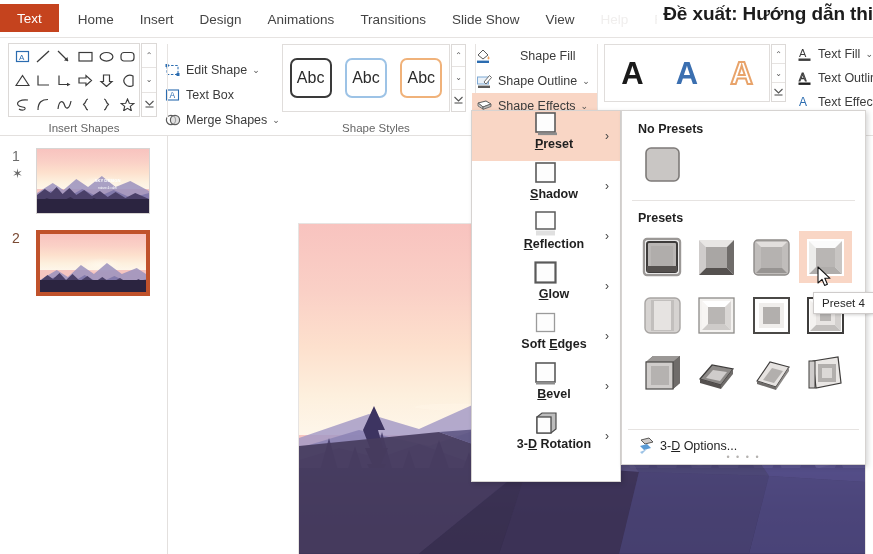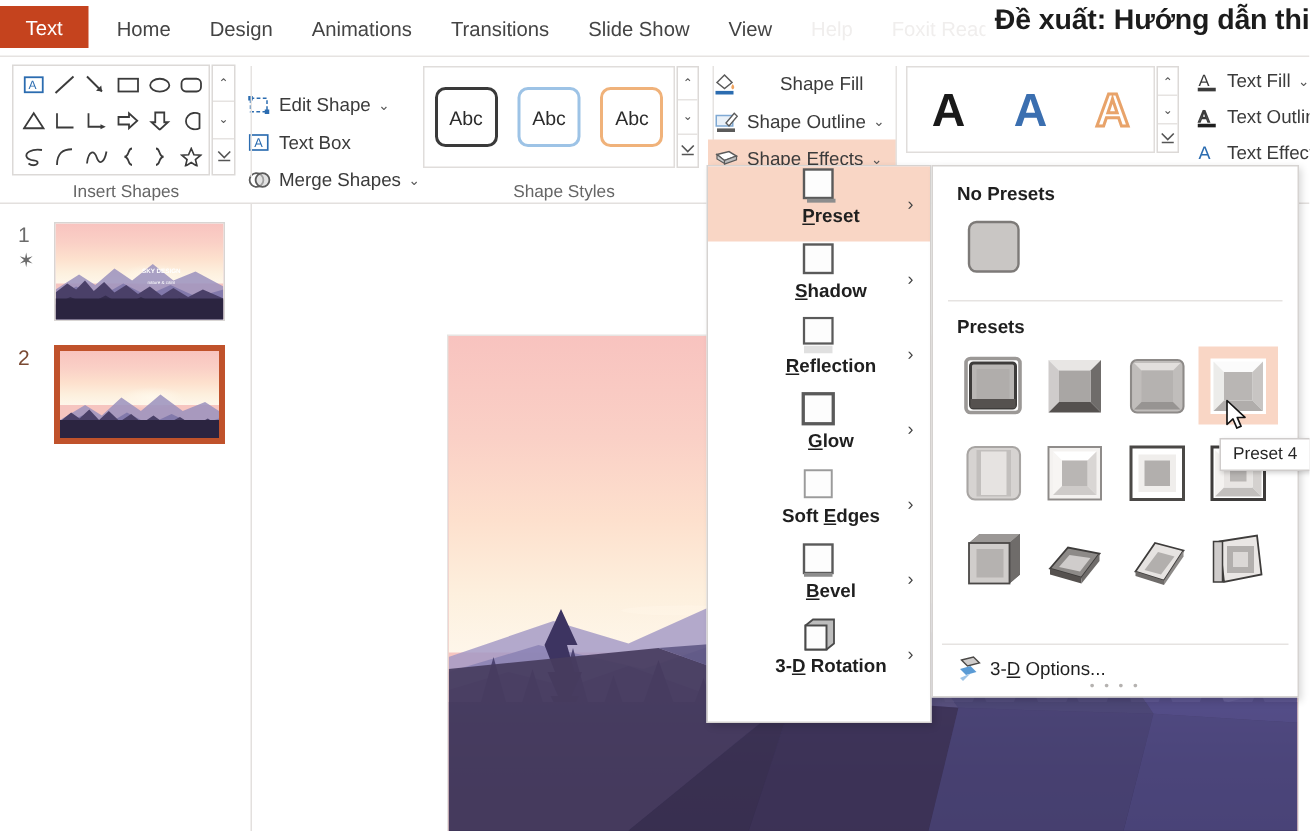--- a/index.html
+++ b/index.html
@@ -88,21 +88,21 @@
   
   #grp-shape-styles { left:276px; width:200px; }
   #sstyles-box {
     position:absolute; left:6px; top:6px; width:168px; height:68px;
     border:1px solid #e0dddb; background:#fff;
     display:flex; align-items:center; justify-content:space-around;
   }
   .abc {
     width:42px; height:40px; border-radius:7px; background:#fff;
     display:flex; align-items:center; justify-content:center;
-    font-size:13px; color:#2b2b2b;
+    font-size:16px; color:#2b2b2b;
   }
   .abc.k { border:2px solid #3a3a3a; }
   .abc.b { border:2px solid #9dc3e6; }
   .abc.o { border:2px solid #f0b27a; }
   #sstyles-scroll {
     position:absolute; left:175px; top:6px; width:15px; height:68px;
     border:1px solid #dcd9d7; background:#fff; display:flex; flex-direction:column;
   }
 
   
@@ -227,20 +227,21 @@
     z-index:40;
   }
   #cursor { position:absolute; left:817px; top:266px; z-index:45; }
 </style>
 </head>
 <body>
 
 <div id="tabstrip">
   <div class="tab file">Text</div>
   <div class="tab">Home</div>
+  <div class="tab">Insert</div>
   <div class="tab">Design</div>
   <div class="tab">Animations</div>
   <div class="tab">Transitions</div>
   <div class="tab">Slide Show</div>
   <div class="tab">View</div>
   <div class="tab faded">Help</div>
   <div class="tab faded">Foxit Reader PDF</div>
   <div class="tab faded">Sh</div>
 </div>
 <div id="tabstrip-underline"></div>

